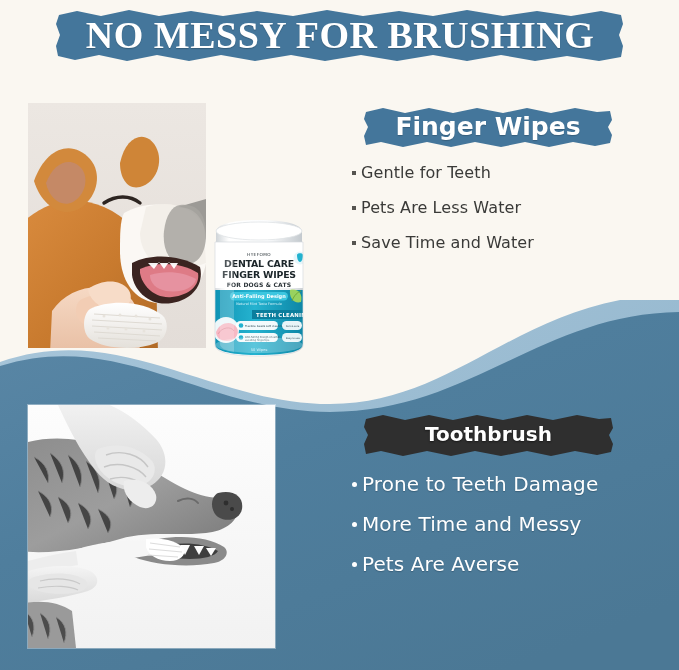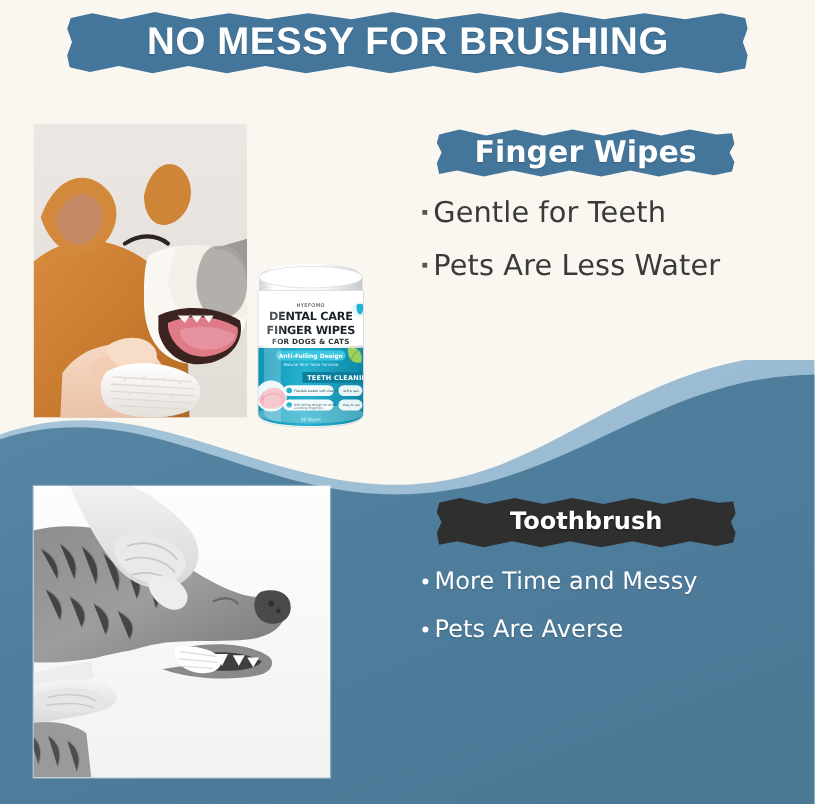--- a/index.html
+++ b/index.html
@@ -25,23 +25,23 @@
   .top-banner {
     position:absolute; left:55px; top:8px; width:570px; height:55px;
   }
   .banner-shape { position:absolute; inset:0; }
   .banner-shape svg { display:block; width:100%; height:100%; }
   .top-banner .txt {
     position:absolute; inset:0;
     display:flex; align-items:center; justify-content:center;
     color:#ffffff;
     font-weight:bold;
-    font-size:32px;
+    font-size:38px;
     letter-spacing:0.5px;
-    font-family:Liberation Sans, sans-serif;
+    font-family:Liberation Serif, serif;
     text-shadow:0 1px 1px rgba(0,0,0,0.22);
     padding-bottom:2px;
   }
 
   
   .photo-top {
     position:absolute; left:28px; top:103px; width:178px; height:245px;
     overflow:hidden; background:#efe9e4;
   }
   .photo-top .scene { position:absolute; inset:0; }
@@ -56,21 +56,21 @@
   .sec1-head .txt {
     position:absolute; inset:0;
     display:flex; align-items:center; justify-content:center;
     color:#fff; font-weight:bold; font-size:25px;
     text-shadow:0 1px 1px rgba(0,0,0,0.2);
     padding-bottom:2px;
   }
   .sec1-list { position:absolute; left:352px; top:163px; width:300px; }
   .sec1-list li {
     list-style:none;
-    font-size:24px;
+    font-size:16px;
     color:#3a3a38;
     margin-bottom:16px;
     letter-spacing:0.1px;
     white-space:nowrap;
   }
   .sec1-list li .bul {
     display:inline-block; width:4px; height:4px; background:#55544f;
     vertical-align:middle; margin-right:5px; margin-bottom:2px;
   }
 
@@ -311,20 +311,21 @@
                  L232,40 L210,36 L186,41 L162,36 L138,41 L112,36 L88,41 L64,36 L40,41 L18,36 L3,39
                  L1,30 L5,21 L1,13 Z" fill="#44769b"></path>
       </svg>
     </div>
     <div class="txt">Finger Wipes</div>
   </div>
 
   <ul class="sec1-list">
     <li><span class="bul"></span><span>Gentle for Teeth</span></li>
     <li><span class="bul"></span><span>Pets Are Less Water</span></li>
+    <li><span class="bul"></span><span>Save Time and Water</span></li>
   </ul>
 
   <div class="photo-bottom">
     <svg class="scene" viewBox="0 0 247 243" preserveAspectRatio="xMidYMid slice">
       <defs>
         <linearGradient id="gbg" x1="0" y1="0" x2="0" y2="1">
           <stop offset="0%" stop-color="#fdfdfd"></stop>
           <stop offset="100%" stop-color="#f2f2f2"></stop>
         </linearGradient>
         <linearGradient id="gfur" x1="0" y1="0" x2="1" y2="1">
@@ -419,17 +420,18 @@
         <path d="M3,6 L20,2 L42,7 L66,2 L90,7 L114,2 L140,7 L164,2 L190,7 L214,2 L236,6 L248,5
                  L250,15 L246,22 L250,31 L248,39
                  L234,42 L212,38 L188,43 L164,38 L138,43 L112,38 L88,43 L64,38 L40,43 L18,38 L3,41
                  L1,31 L5,22 L1,14 Z" fill="#2f2f2f"></path>
       </svg>
     </div>
     <div class="txt">Toothbrush</div>
   </div>
 
   <ul class="sec2-list">
+    <li><span class="bul"></span><span>Prone to Teeth Damage</span></li>
     <li><span class="bul"></span><span>More Time and Messy</span></li>
     <li><span class="bul"></span><span>Pets Are Averse</span></li>
   </ul>
 
 </div>
 
 </body></html>

